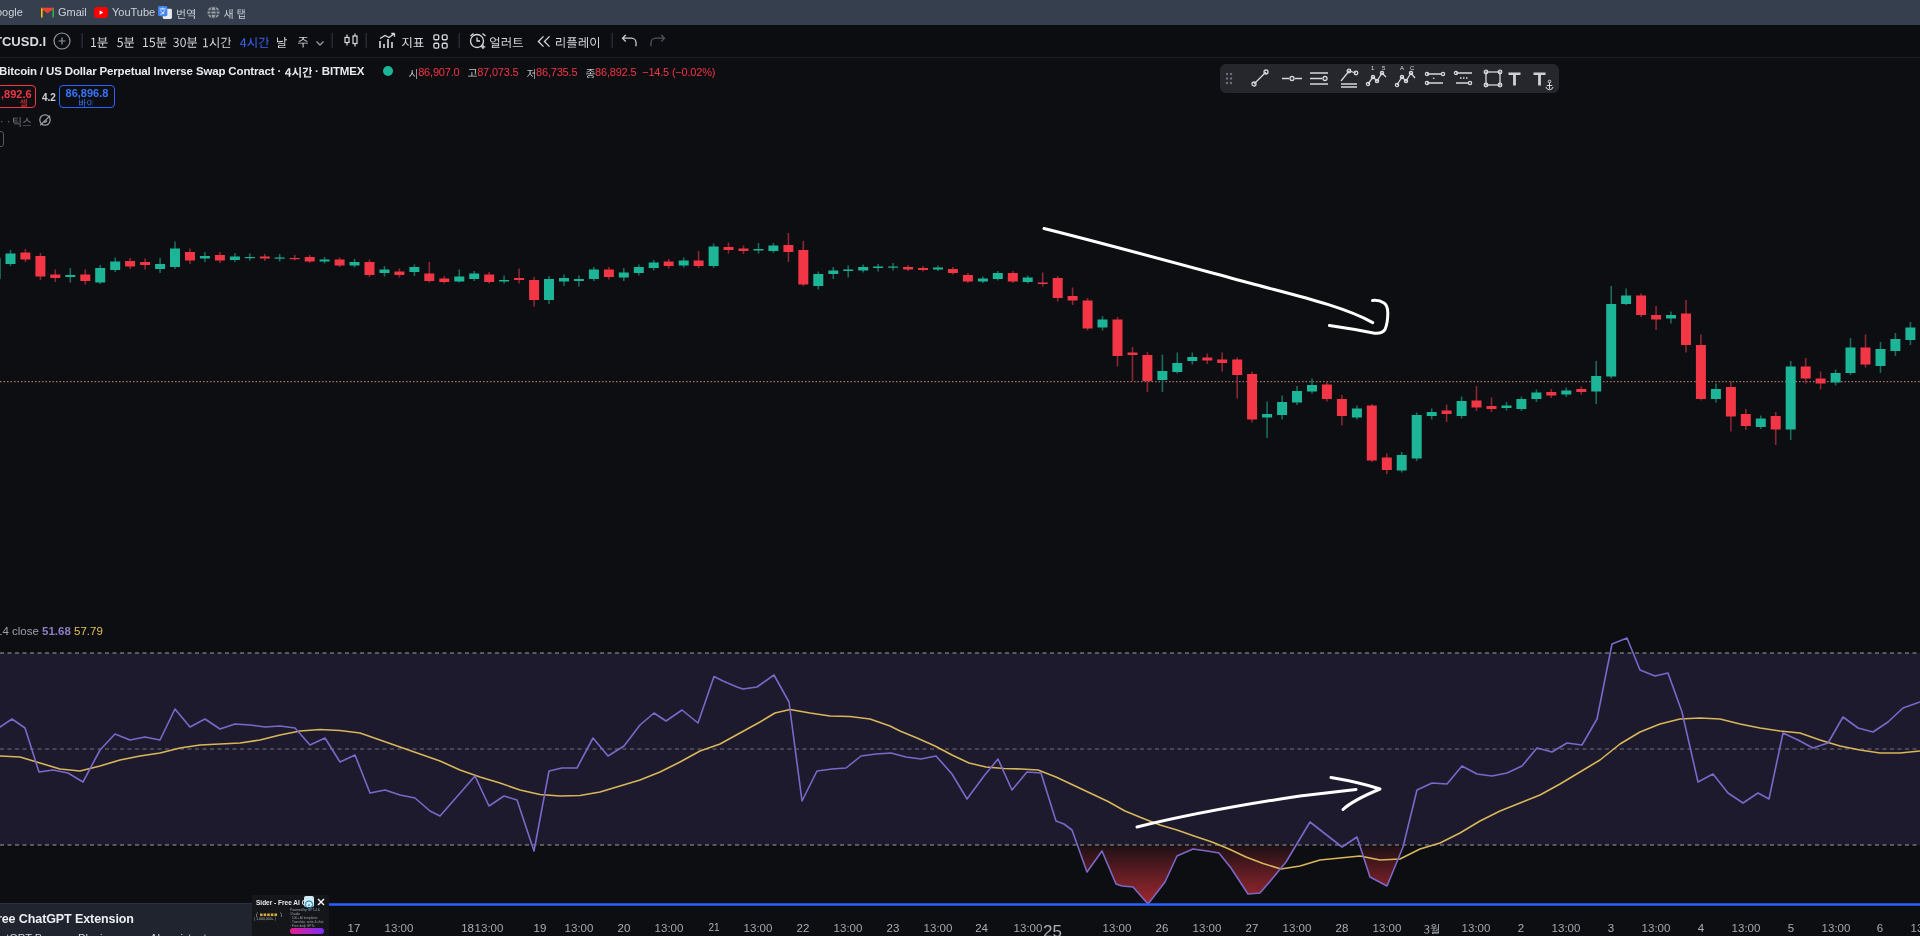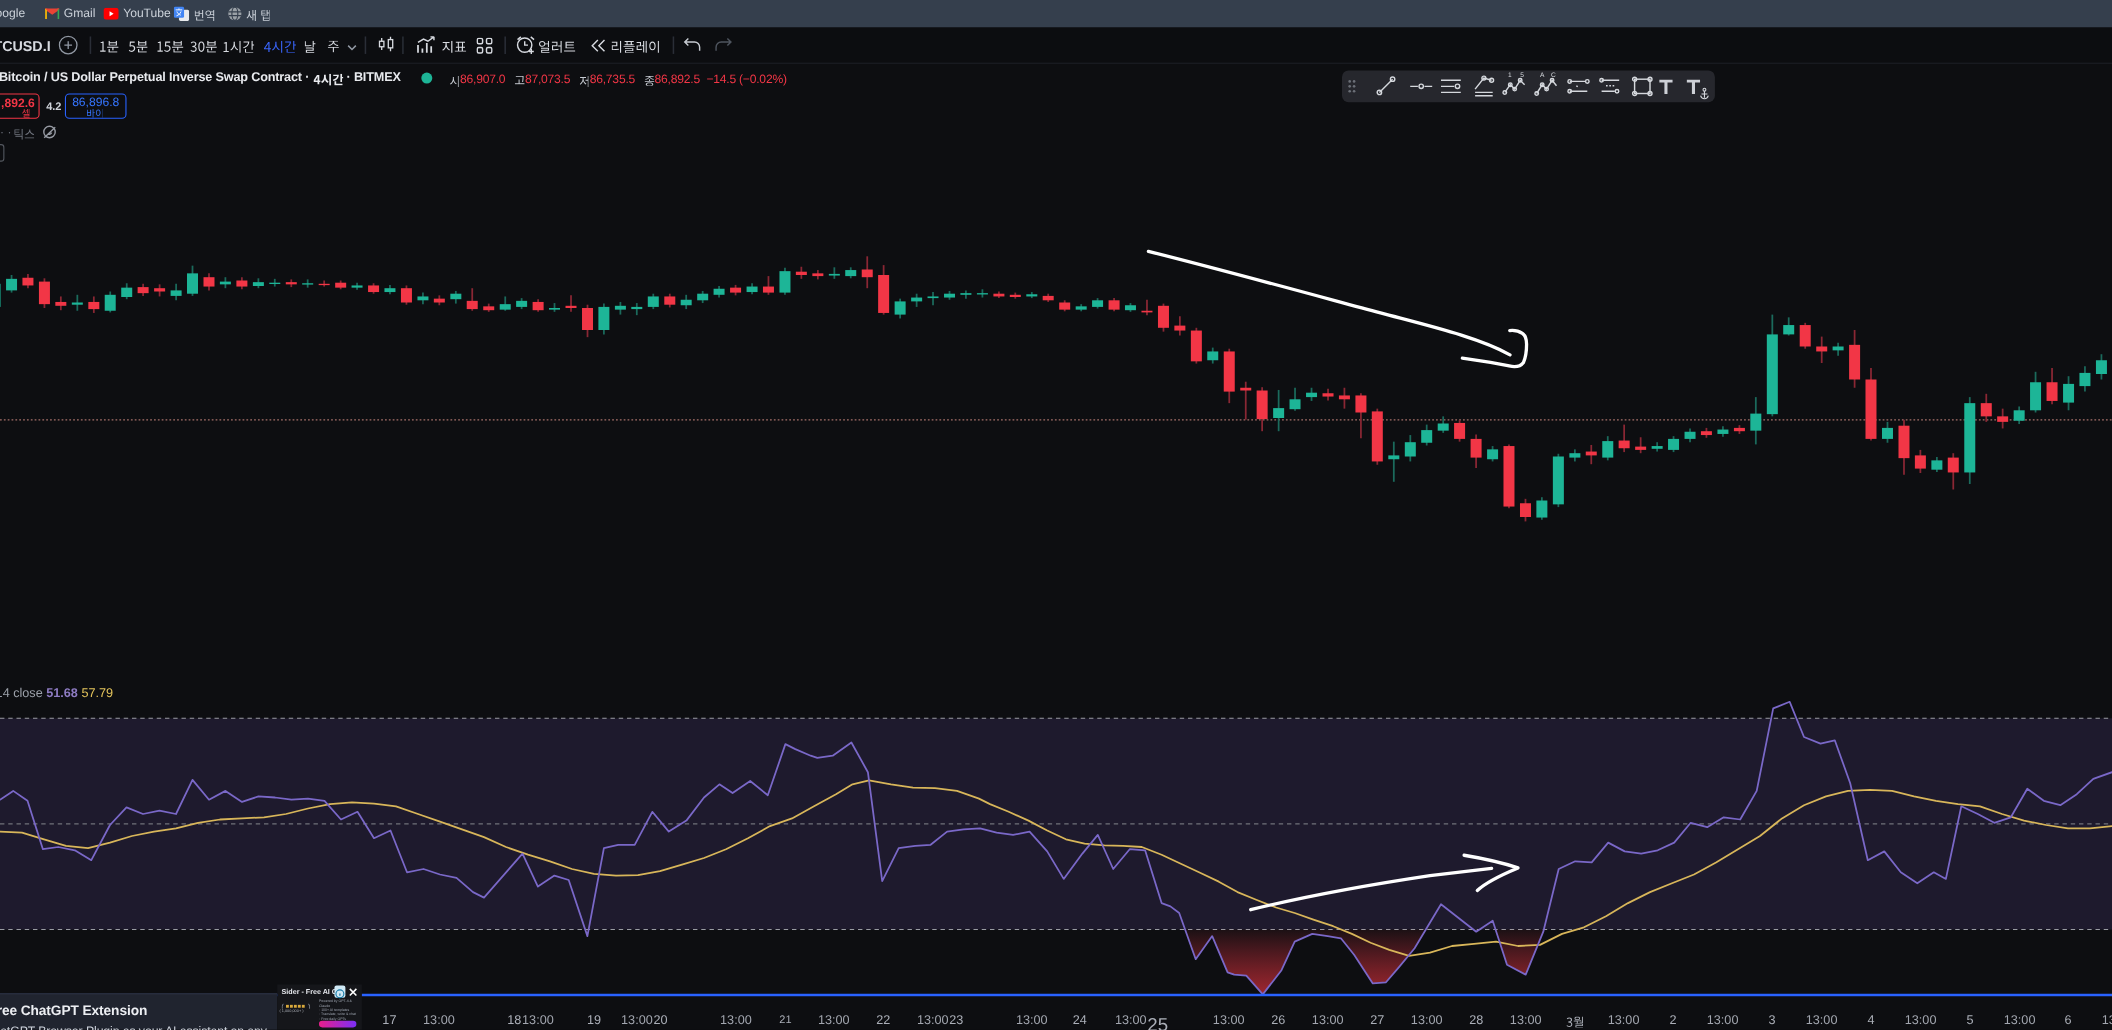--- a/index.html
+++ b/index.html
@@ -156,21 +156,21 @@
 <div class="abs" style="left:-30px;top:85px;width:66px;height:23px;border:1.5px solid #f23646;border-radius:4px;background:#0d0e11;">
   <div style="position:absolute;left:30px;top:2px;font-size:11px;color:#f23646;font-weight:bold;">,892.6</div>
 </div>
 <svg style="position:absolute;left:19.5px;top:98.5px;" width="7.17" height="8.05" viewBox="0.45 -7.43 7.17 8.05">
     <path d="M6.6 -7.4V-3.1H7.3V-7.4ZM5 -7.3V-5.9H3.8V-5.3H5V-3.2H5.7V-7.3ZM2.1 -7.1V-6.3C2.1 -5.3 1.5 -4.2 0.4 -3.7L0.9 -3.2C1.6 -3.5 2.2 -4.2 2.5 -5C2.8 -4.3 3.3 -3.7 4 -3.4L4.4 -4C3.4 -4.4 2.9 -5.3 2.9 -6.2V-7.1ZM2 0V0.6H7.6V0H2.7V-0.8H7.3V-2.7H1.9V-2.1H6.6V-1.4H2Z" fill="#f23646"></path>
   </svg>
 <div class="abs" style="left:0;top:0;width:0;height:0;">
 </div>
 <div class="abs" style="left:42px;top:92px;font-size:10px;color:#cfd3da;font-weight:bold;">4.2</div>
 <div class="abs" style="left:59px;top:85px;width:56px;height:23px;border:1.5px solid #2962ff;border-radius:4px;background:#0d0e11;text-align:center;">
-  <div style="font-size:11px;color:#3575ff;font-weight:normal;margin-top:1px;">86,896.8</div>
+  <div style="font-size:11px;color:#3575ff;font-weight:bold;margin-top:1px;">86,896.8</div>
 </div>
 <svg style="position:absolute;left:78.5px;top:98.5px;" width="14.62" height="8.15" viewBox="0.77 -7.44 14.62 8.15">
     <path d="M0.8 -6.7V-1.3H4.6V-6.7H3.8V-4.6H1.5V-6.7ZM1.5 -4H3.8V-1.9H1.5ZM6 -7.4V0.7H6.7V-3.6H8V-4.2H6.7V-7.4Z M14.6 -7.4V0.7H15.4V-7.4ZM11.1 -6.8C9.9 -6.8 9 -5.7 9 -4C9 -2.2 9.9 -1.1 11.1 -1.1C12.3 -1.1 13.2 -2.2 13.2 -4C13.2 -5.7 12.3 -6.8 11.1 -6.8ZM11.1 -6.1C11.9 -6.1 12.4 -5.3 12.4 -4C12.4 -2.7 11.9 -1.8 11.1 -1.8C10.3 -1.8 9.7 -2.7 9.7 -4C9.7 -5.3 10.3 -6.1 11.1 -6.1Z" fill="#3575ff"></path>
   </svg>
 <div class="abs" style="left:0;top:0;width:0;height:0;">
 </div>
 
 <div class="abs" style="left:0px;top:115px;font-size:11px;color:#6c717b;">· ·</div>
 <svg style="position:absolute;left:12.5px;top:117.0px;" width="18.57" height="9.96" viewBox="1.12 -9.10 18.57 9.96">
     <path d="M2.1 -2.6V-1.8H7.8V0.9H8.7V-2.6ZM7.8 -9.1V-3H8.7V-9.1ZM1.1 -8.4V-3.6H1.9C4.1 -3.6 5.3 -3.6 6.8 -3.9L6.7 -4.6C5.3 -4.4 4.1 -4.3 2 -4.3V-5.7H5.6V-6.4H2V-7.7H5.9V-8.4Z M10.7 -1.2V-0.5H19.7V-1.2ZM14.7 -8.4V-7.6C14.7 -6 12.8 -4.4 11 -4.1L11.5 -3.3C13 -3.7 14.5 -4.8 15.1 -6.2C15.8 -4.8 17.3 -3.7 18.8 -3.3L19.2 -4.1C17.5 -4.4 15.6 -6 15.6 -7.6V-8.4Z" fill="#70747e"></path>
@@ -473,27 +473,27 @@
 
 <line x1="0" y1="904.5" x2="1920" y2="904.5" stroke="#2962ff" stroke-width="2.4"></line>
 </svg>
 
 <div style="position:absolute;left:324px;top:922px;width:60px;text-align:center;font-size:11.5px;color:#abafb8;">17</div>
 <div style="position:absolute;left:369px;top:922px;width:60px;text-align:center;font-size:11.5px;color:#a2a6af;">13:00</div>
 <div style="position:absolute;left:414px;top:922px;width:60px;text-align:right;font-size:11.5px;color:#abafb8;">18</div>
 <div style="position:absolute;left:459px;top:922px;width:60px;text-align:center;font-size:11.5px;color:#a2a6af;">13:00</div>
 <div style="position:absolute;left:504px;top:922px;width:60px;text-align:center;font-size:11.5px;color:#abafb8;padding-left:12px;">19</div>
 <div style="position:absolute;left:549px;top:922px;width:60px;text-align:center;font-size:11.5px;color:#a2a6af;">13:00</div>
-<div style="position:absolute;left:594px;top:922px;width:60px;font-size:11.5px;color:#abafb8;">20</div>
+<div style="position:absolute;left:594px;top:922px;width:60px;text-align:center;font-size:11.5px;color:#abafb8;">20</div>
 <div style="position:absolute;left:639px;top:922px;width:60px;text-align:center;font-size:11.5px;color:#a2a6af;">13:00</div>
 <div style="position:absolute;left:684px;top:922px;width:60px;text-align:center;font-size:10px;color:#abafb8;">21</div>
 <div style="position:absolute;left:728px;top:922px;width:60px;text-align:center;font-size:11.5px;color:#a2a6af;">13:00</div>
 <div style="position:absolute;left:773px;top:922px;width:60px;text-align:center;font-size:11.5px;color:#abafb8;">22</div>
 <div style="position:absolute;left:818px;top:922px;width:60px;text-align:center;font-size:11.5px;color:#a2a6af;">13:00</div>
-<div style="position:absolute;left:863px;top:922px;width:60px;text-align:left;font-size:11.5px;color:#abafb8;">23</div>
+<div style="position:absolute;left:863px;top:922px;width:60px;text-align:center;font-size:11.5px;color:#abafb8;">23</div>
 <div style="position:absolute;left:908px;top:922px;width:60px;text-align:center;font-size:11.5px;color:#a2a6af;">13:00</div>
 <div style="position:absolute;left:928px;top:922px;width:60px;text-align:right;font-size:11.5px;color:#abafb8;">24</div>
 <div style="position:absolute;left:998px;top:922px;width:60px;text-align:center;font-size:11.5px;color:#a2a6af;">13:00</div>
 <div style="position:absolute;left:1043px;top:922px;width:60px;font-size:17px;color:#abafb8;">25</div>
 <div style="position:absolute;left:1087px;top:922px;width:60px;text-align:center;font-size:11.5px;color:#a2a6af;">13:00</div>
 <div style="position:absolute;left:1132px;top:922px;width:60px;text-align:center;font-size:11.5px;color:#abafb8;">26</div>
 <div style="position:absolute;left:1177px;top:922px;width:60px;text-align:center;font-size:11.5px;color:#a2a6af;">13:00</div>
 <div style="position:absolute;left:1222px;top:922px;width:60px;text-align:center;font-size:11.5px;color:#abafb8;">27</div>
 <div style="position:absolute;left:1267px;top:922px;width:60px;text-align:center;font-size:11.5px;color:#a2a6af;">13:00</div>
 <div style="position:absolute;left:1312px;top:922px;width:60px;text-align:center;font-size:11.5px;color:#abafb8;">28</div>

